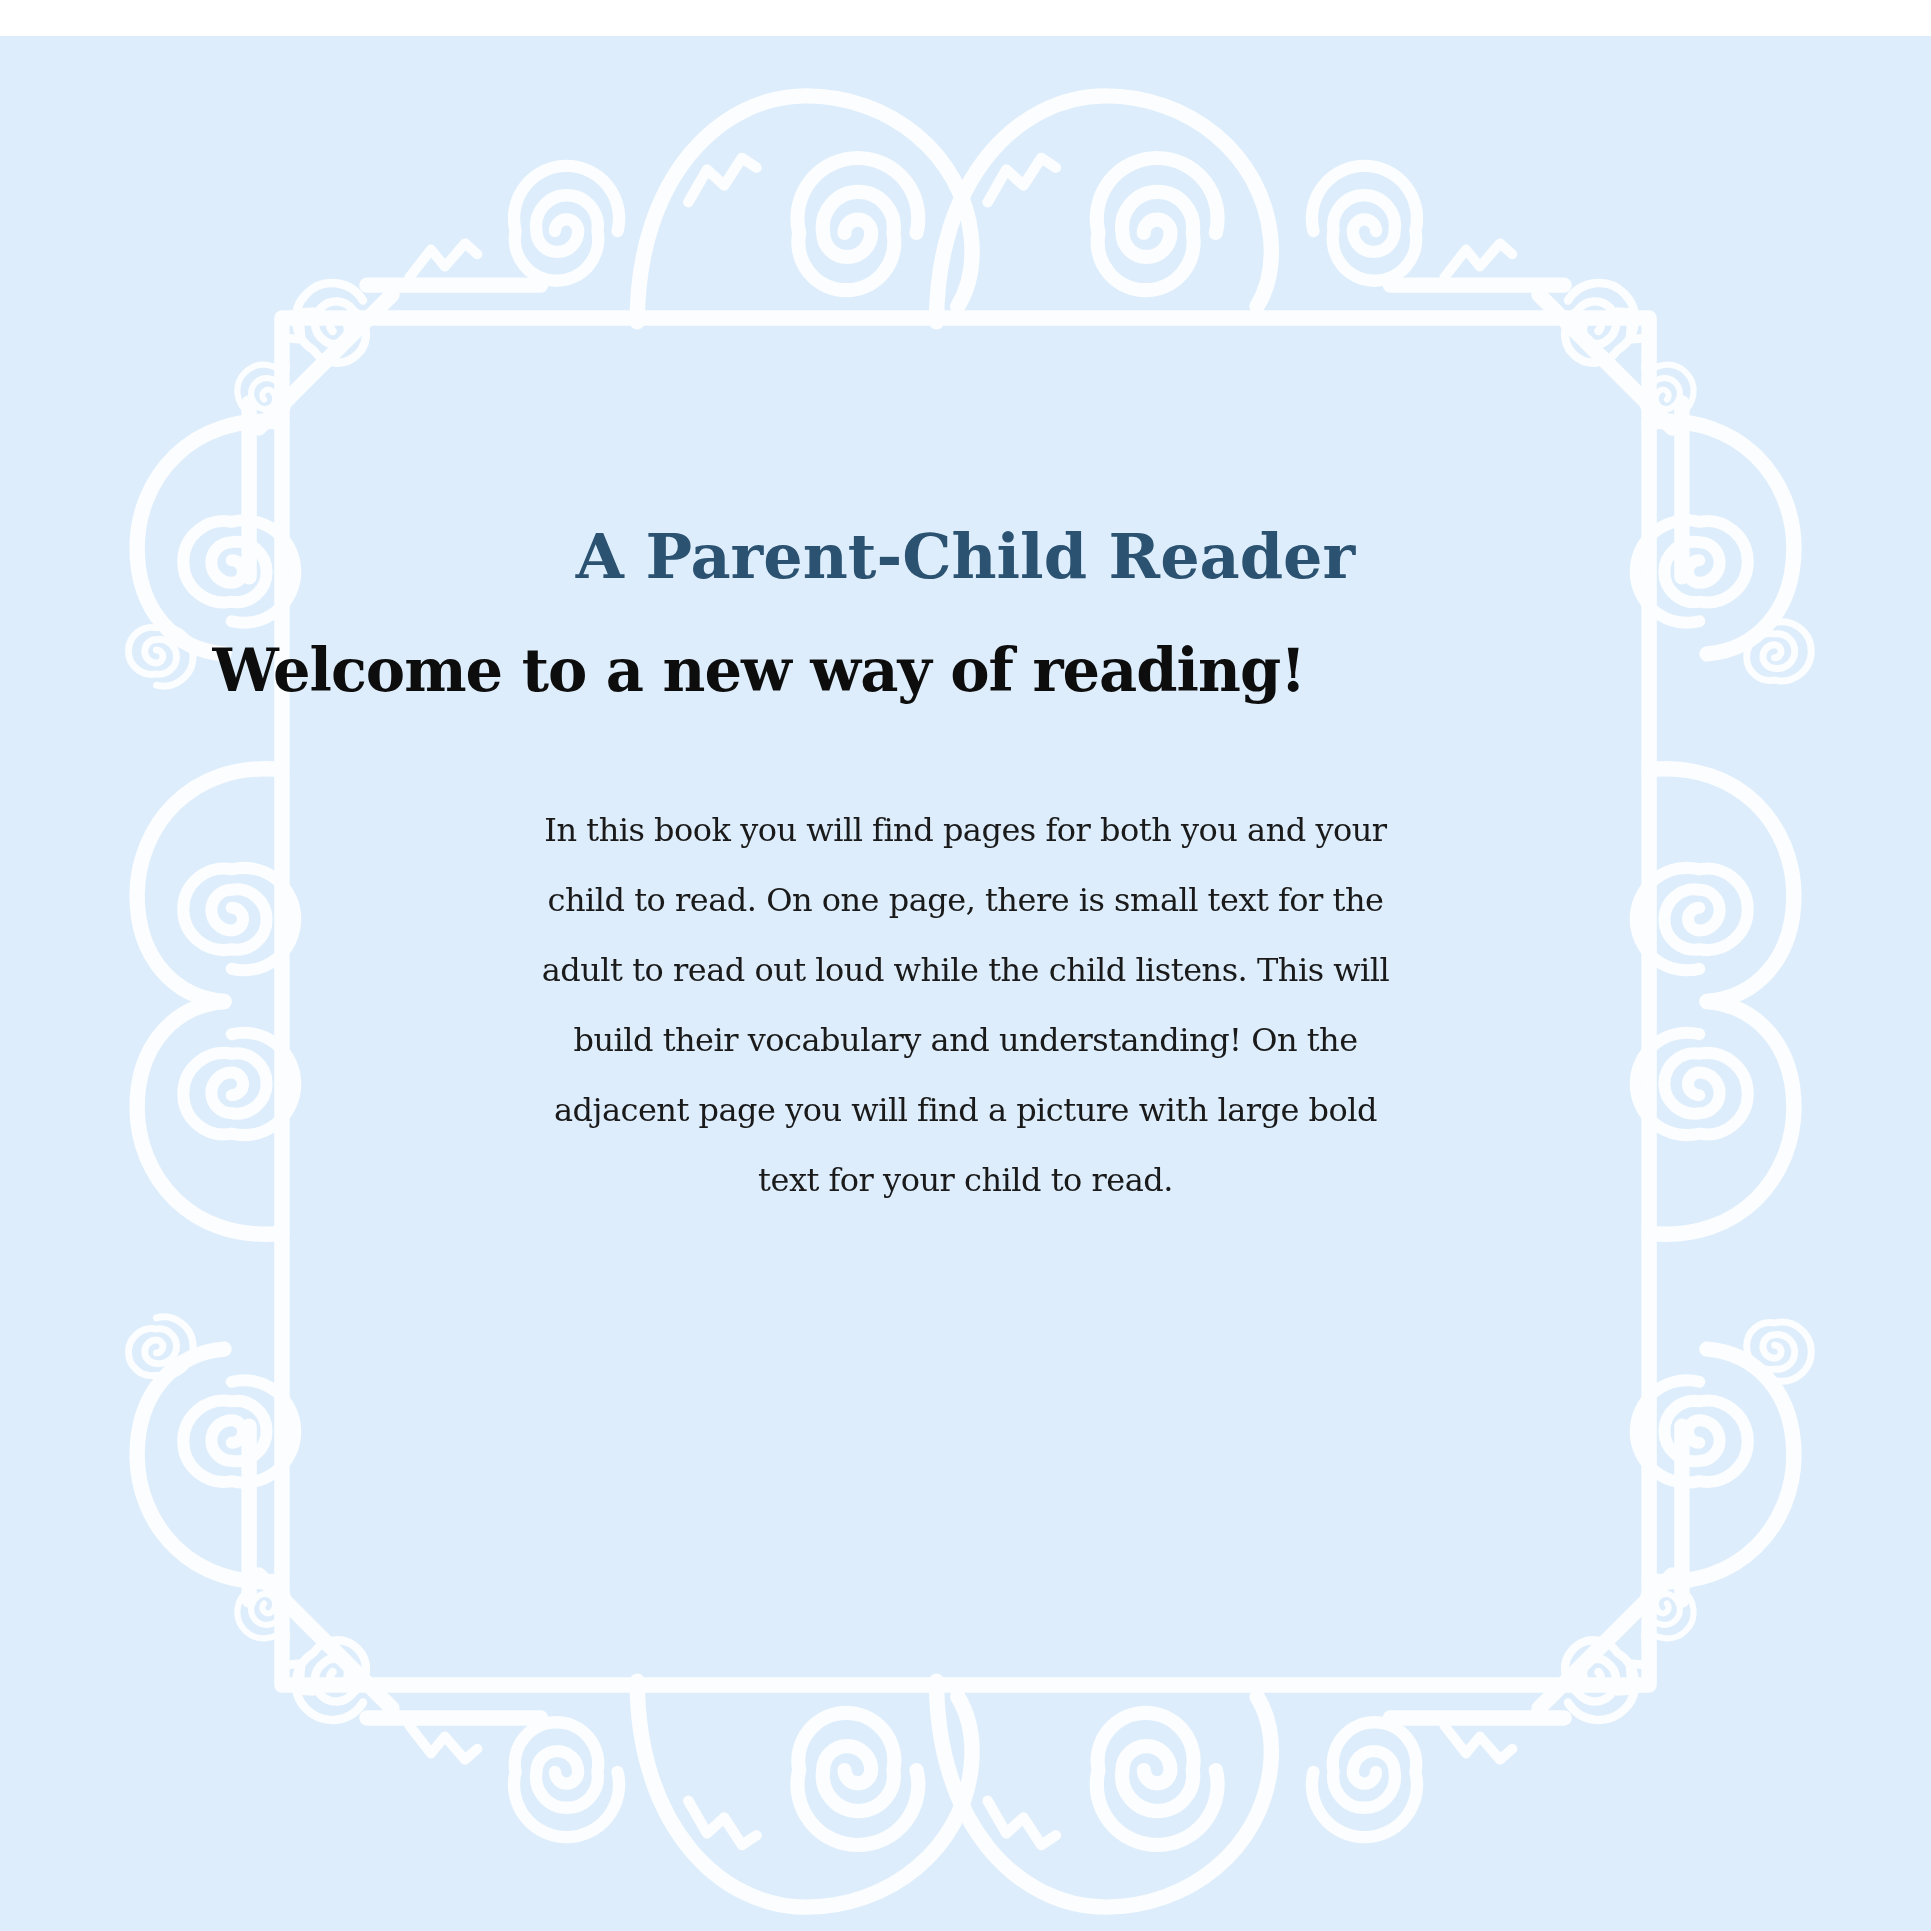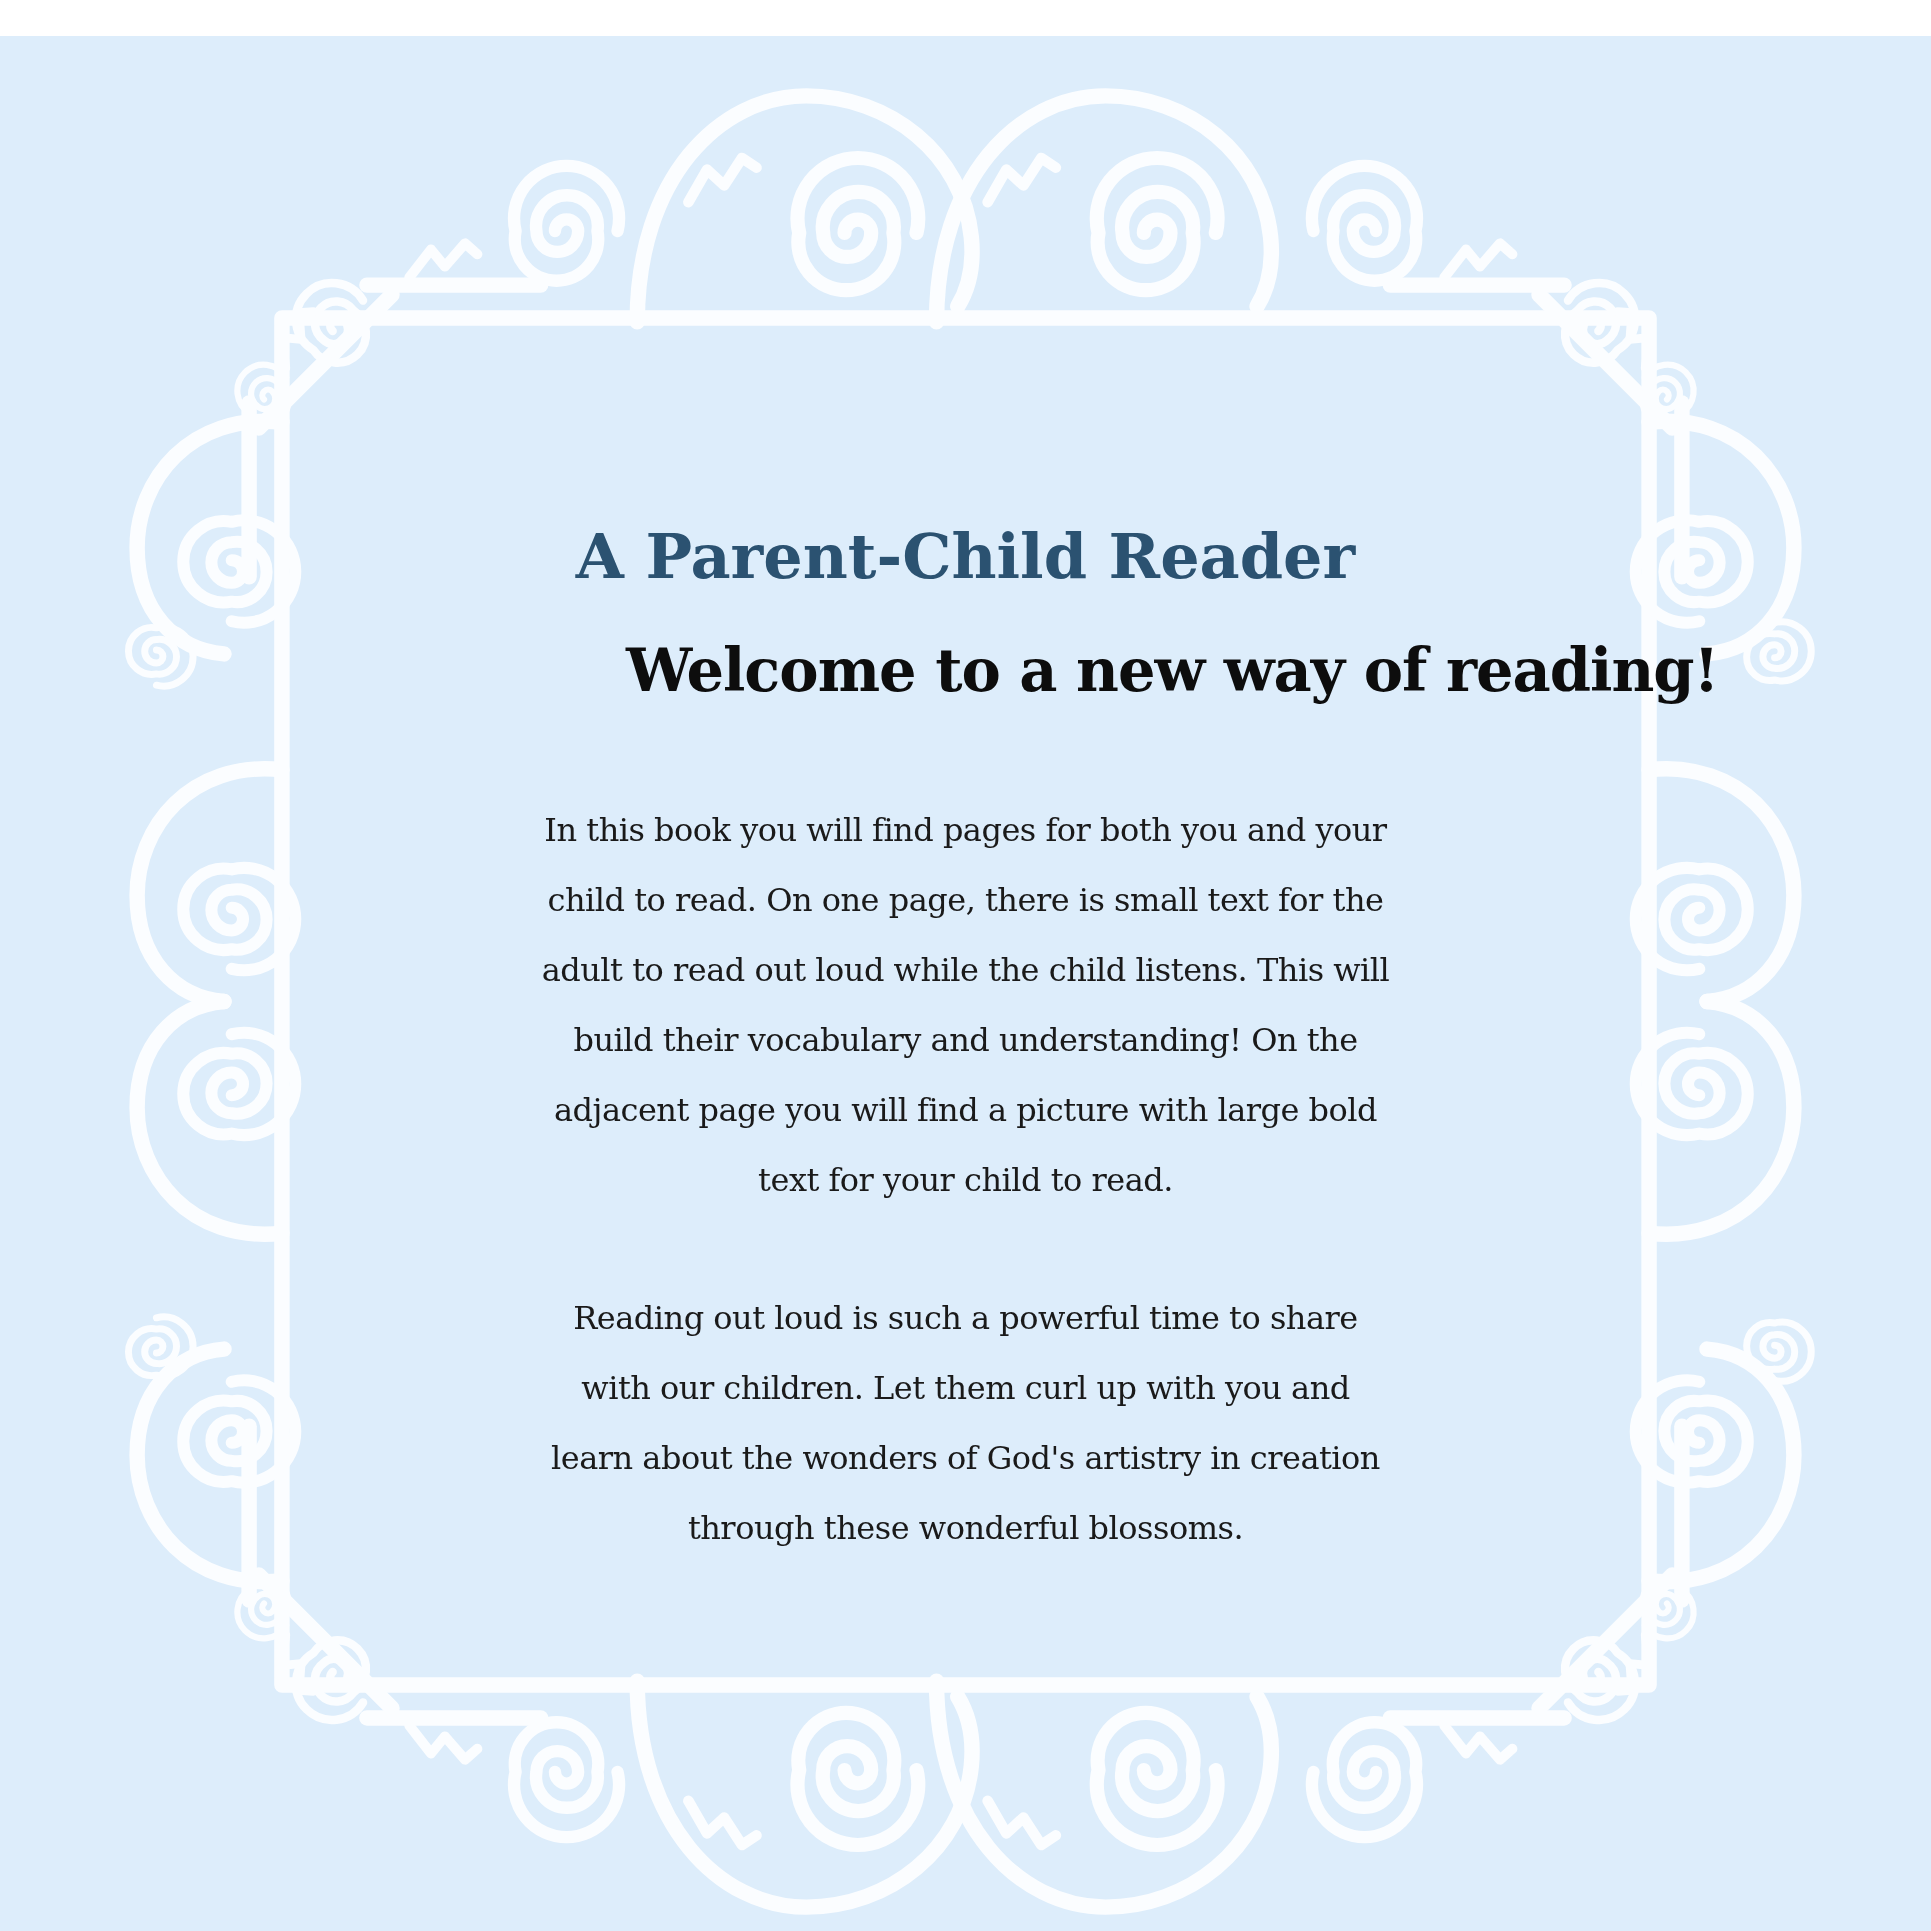--- a/index.html
+++ b/index.html
@@ -40,21 +40,21 @@
     letter-spacing: 0px;
     color: var(--color-title, #2b5271);
   }
   .page-subtitle {
     position: absolute;
     top: 595px;
     left: 50%;
     transform: translateX(-50%);
     width: 1506px;
     margin: 0;
-    text-align: right;
+    text-align: left;
     font-size: 59px;
     line-height: 79px;
     font-weight: 700;
     letter-spacing: -1px;
     color: var(--color-subtitle, #0d0d0d);
   }
   .body-para {
     position: absolute;
     left: 50%;
     transform: translateX(-50%);
@@ -141,20 +141,16 @@
 
     <h2 class="page-subtitle">Welcome to a new way of reading!</h2>
 
     <p class="body-para para-intro">In this book you will find pages for both you and your
 child to read. On one page, there is small text for the
 adult to read out loud while the child listens. This will
 build their vocabulary and understanding! On the
 adjacent page you will find a picture with large bold
 text for your child to read.</p>
 
-    <p class="body-para para-closing">Reading out loud is such a powerful time to share
-with our children. Let them curl up with you and
-learn about the wonders of God's artistry in creation
-through these wonderful blossoms.</p>
   </div>
 
 </div>
 
 
 </body></html>

